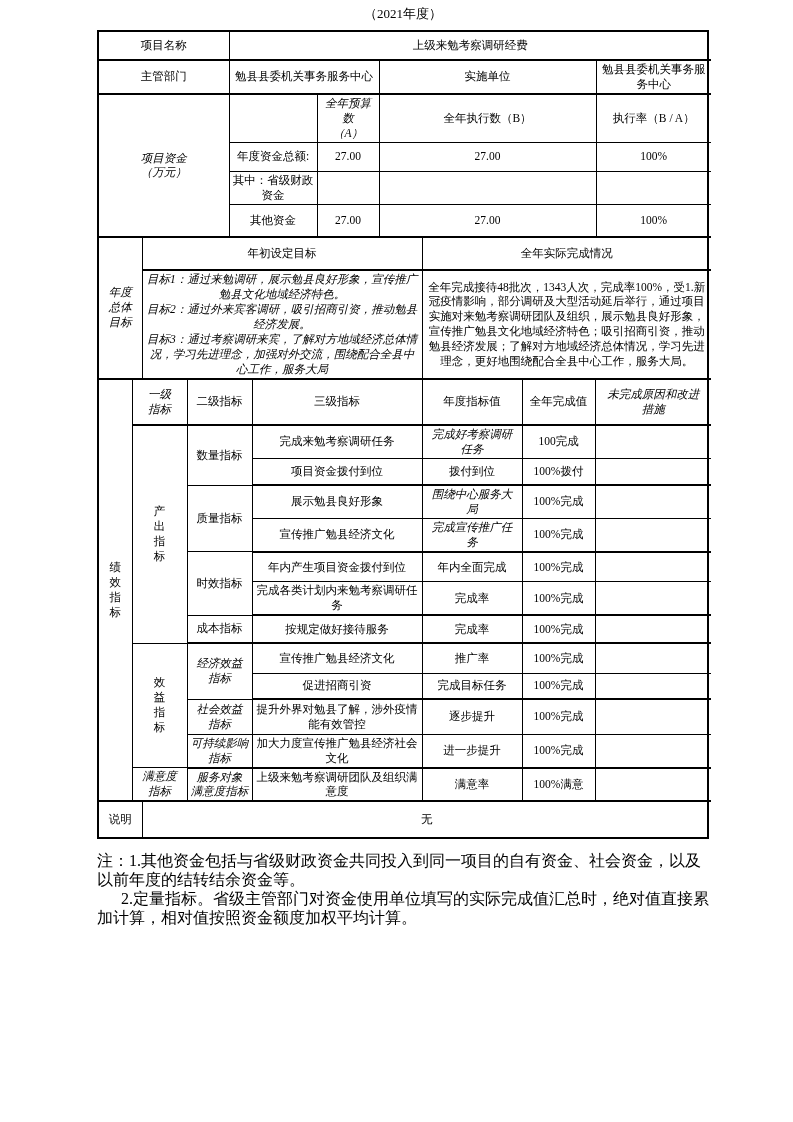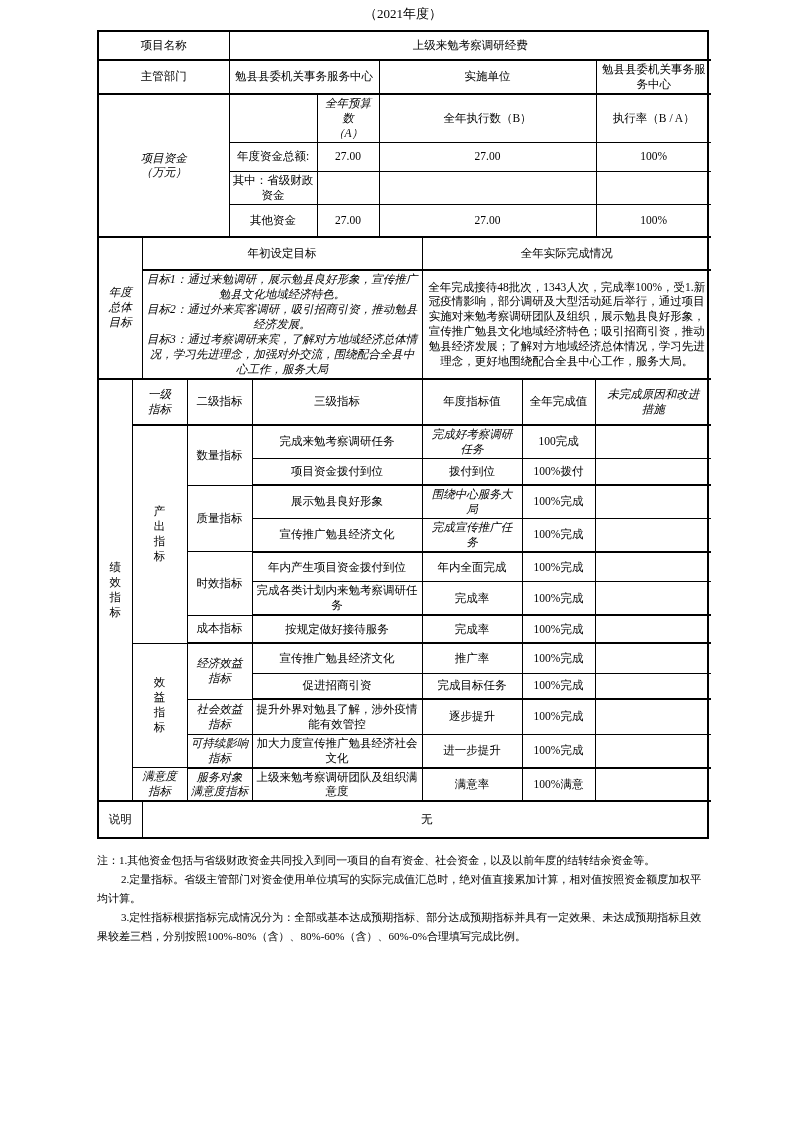--- a/index.html
+++ b/index.html
@@ -18,21 +18,21 @@
   td.bb2{border-bottom-width:2px;margin-left:32px;}
   .tbl-d td{border-bottom:none;}
   .pre{white-space:pre-line;font-style:italic;}
   .l{text-align:left;padding-left:4px;}
   .r{text-align:right;padding-right:3px;}
   .sm{font-size:11px;}
   .vlab{white-space:pre-line;line-height:1.75;font-size:12.5px;}
   .hd13{font-size:13.5px;}
   .para{text-align:left;vertical-align:middle;font-size:11px;line-height:1.6;padding:3px 5px;}
   .big{font-size:13.5px;}
-  .notes{margin-top:12px;font-size:11px;line-height:19px;}
+  .notes{margin-top:12px;font-size:16px;line-height:19px;}
   .notes p{margin:0;}
   .notes p.ind{text-indent:24px;}
 </style>
 </head>
 <body>
 
 <div class="doc">
 
   <div class="subtitle">（2021年度）</div>
 
@@ -246,16 +246,15 @@
         <td class="big">无</td>
       </tr>
     </tbody>
       </table>
 
   </div>
 
   <div class="notes">
     <p>注：1.其他资金包括与省级财政资金共同投入到同一项目的自有资金、社会资金，以及以前年度的结转结余资金等。</p>
     <p class="ind">2.定量指标。省级主管部门对资金使用单位填写的实际完成值汇总时，绝对值直接累加计算，相对值按照资金额度加权平均计算。</p>
-    <p class="ind">3.定性指标根据指标完成情况分为：全部或基本达成预期指标、部分达成预期指标并具有一定效果、未达成预期指标且效果较差三档，分别按照100%-80%（含）、80%-60%（含）、60%-0%合理填写完成比例。</p>
   </div>
 
 </div>
 
 </body></html>

